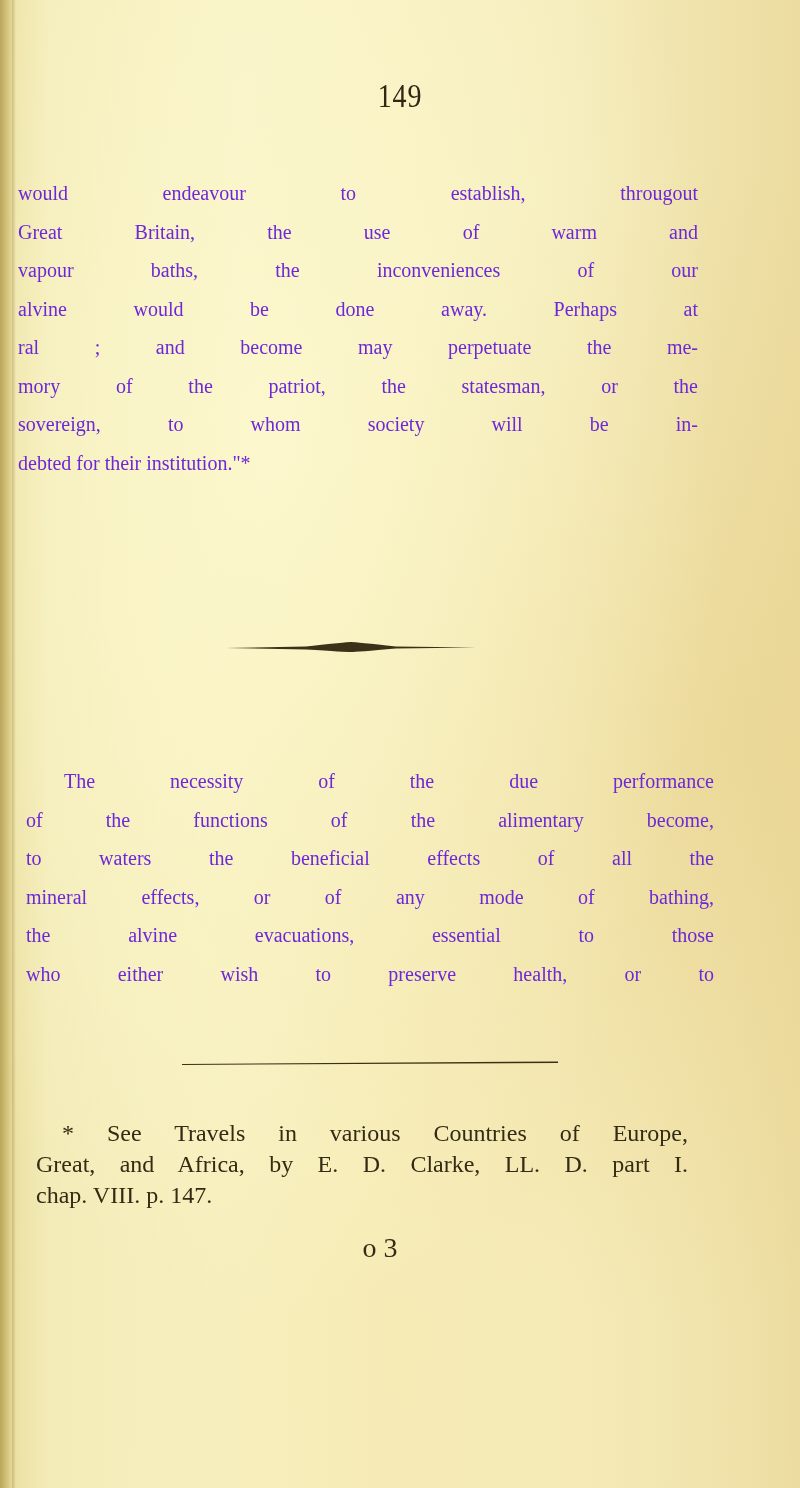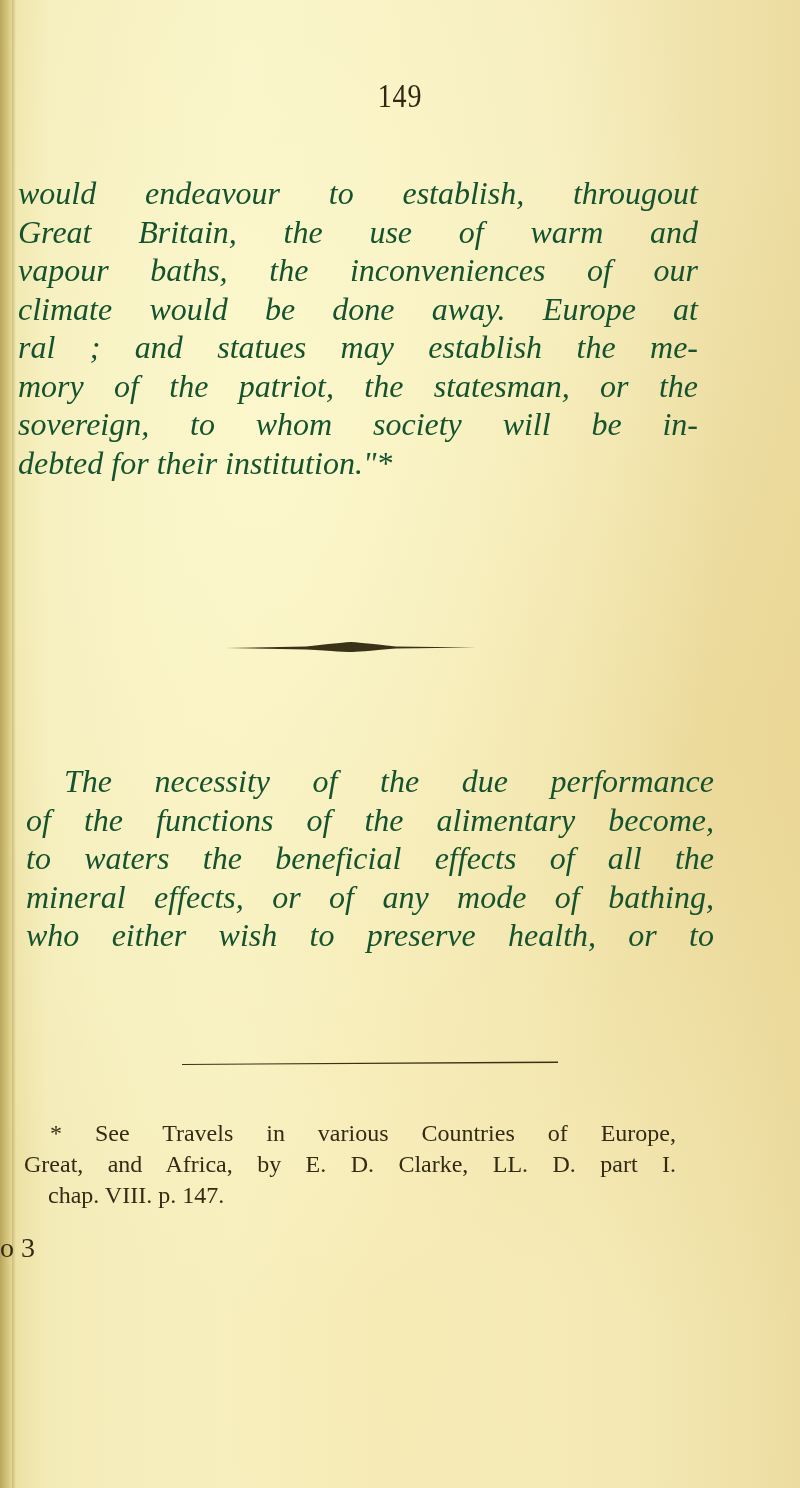--- a/index.html
+++ b/index.html
@@ -38,24 +38,23 @@
       text-align: center;
       font-size: 33px;
       letter-spacing: 1px;
       transform: scaleX(0.85);
       color: #2f2812;
     }
     .text-block {
       position: absolute;
       left: 18px;
       width: 690px;
-      font-size: 32px;
+      font-size: 20px;
       line-height: 38.5px;
-      color: #14532d;
-      font-style: italic;
+      color: #6d28d9;
     }
     .line {
       display: block;
       white-space: nowrap;
       text-align: justify;
       text-align-last: justify;
       transform-origin: left center;
     }
     .p1 { top: 174px; width: 680px; }
     .p2 { top: 722px; left: 26px; width: 688px; margin-top: 40px; }
@@ -70,66 +69,67 @@
     .divider-rule {
       position: absolute;
       top: 1061px;
       left: 182px;
       width: 376px;
       height: 4px;
     }
     .footnote {
       position: absolute;
       top: 1118px;
-      left: 24px;
+      left: 36px;
       width: 652px;
       font-size: 24px;
       line-height: 31px;
       color: #332b13;
     }
     .footnote .line.first { text-indent: 26px; }
-    .footnote .line.last { text-align: center; text-align-last: left; margin-left: 24px; }
+    .footnote .line.last { text-align: center; text-align-last: left; }
     .signature {
       position: absolute;
       top: 1232px;
       left: 0; width: 760px;
-      text-align: left;
+      text-align: center;
       font-size: 28px;
       color: #332b13;
     }
     .last-line { text-align: left !important; text-align-last: left !important; }
   </style>
 </head>
 <body>
 
 <div class="binding"></div>
 <div class="binding-edge"></div>
 
 <div class="page-number">149</div>
 
 <div class="text-block p1">
   <span class="line">would endeavour to establish, througout</span>
   <span class="line">Great Britain, the use of warm and</span>
   <span class="line">vapour baths, the inconveniences of our</span>
-  <span class="line">climate would be done away. Europe at</span>
-  <span class="line">ral ; and statues may establish the me-</span>
+  <span class="line">alvine would be done away. Perhaps at</span>
+  <span class="line">ral ; and become may perpetuate the me-</span>
   <span class="line">mory of the patriot, the statesman, or the</span>
   <span class="line">sovereign, to whom society will be in-</span>
   <span class="line last-line">debted for their institution."*</span>
 </div>
 
 <svg class="divider-ornament" viewBox="0 0 250 10" preserveAspectRatio="none">
   <path d="M0,6 L80,4.5 Q120,0 125,0 Q130,0 170,4.5 L250,5.5 L170,6.5 Q130,10 125,10 Q120,10 80,7.5 Z" fill="#3a3218"></path>
 </svg>
 
 <div class="text-block p2">
   <span class="line first">The necessity of the due performance</span>
   <span class="line">of the functions of the alimentary become,</span>
   <span class="line">to waters the beneficial effects of all the</span>
   <span class="line">mineral effects, or of any mode of bathing,</span>
+  <span class="line">the alvine evacuations, essential to those</span>
   <span class="line">who either wish to preserve health, or to</span>
 </div>
 
 <svg class="divider-rule" viewBox="0 0 376 4" preserveAspectRatio="none">
   <path d="M0,3 L376,0.5 L376,2 L0,4 Z" fill="#3a3218"></path>
 </svg>
 
 <div class="footnote">
   <span class="line first">* See Travels in various Countries of Europe,</span>
   <span class="line">Great, and Africa, by E. D. Clarke, LL. D. part I.</span>

